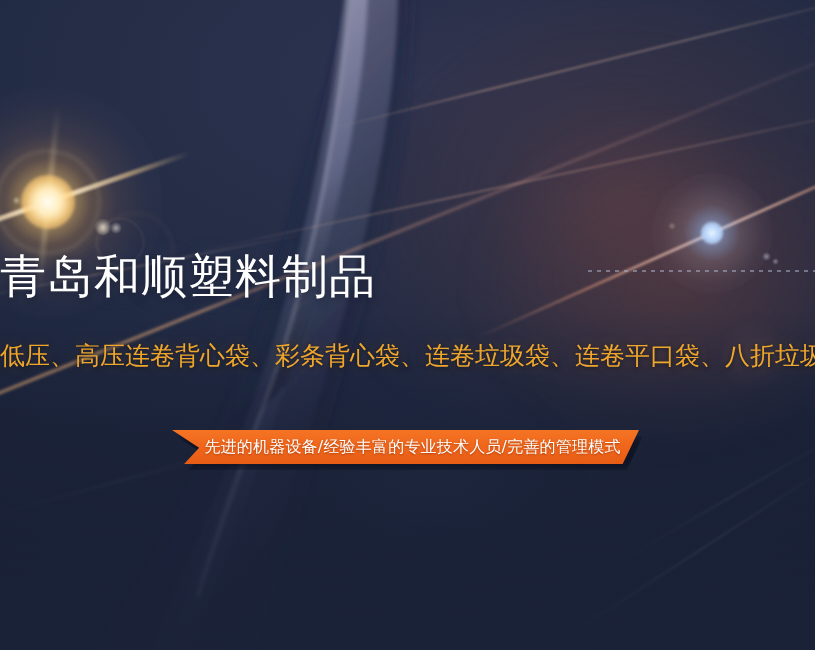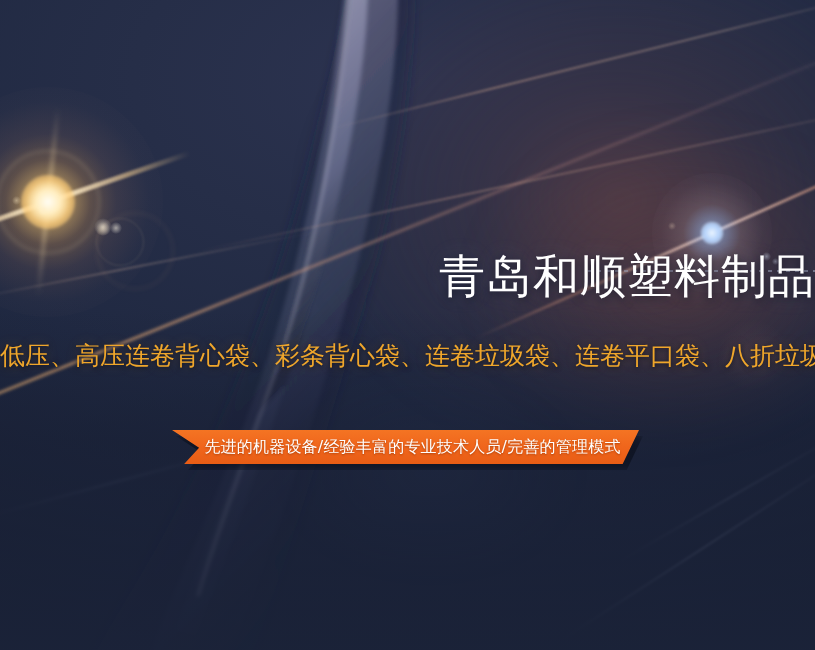--- a/index.html
+++ b/index.html
@@ -124,21 +124,21 @@
     background:repeating-linear-gradient(90deg,
       rgba(168,176,200,.55) 0px, rgba(168,176,200,.55) 4px,
       rgba(168,176,200,0) 4px, rgba(168,176,200,0) 9px);
   }
 
   
   .content{ position:absolute; inset:0; }
 
   .main-title{
     position:absolute; left:0; right:0; top:248px;
-    text-align:right;
+    text-align:left;
     color:#ffffff;
     font-size:46px;
     line-height:56px;
     letter-spacing:1px;
     font-weight:400;
     text-shadow:0 2px 10px rgba(10,14,28,.75), 0 0 22px rgba(180,200,255,.18);
     white-space:nowrap;
   }
 
   .subline{

